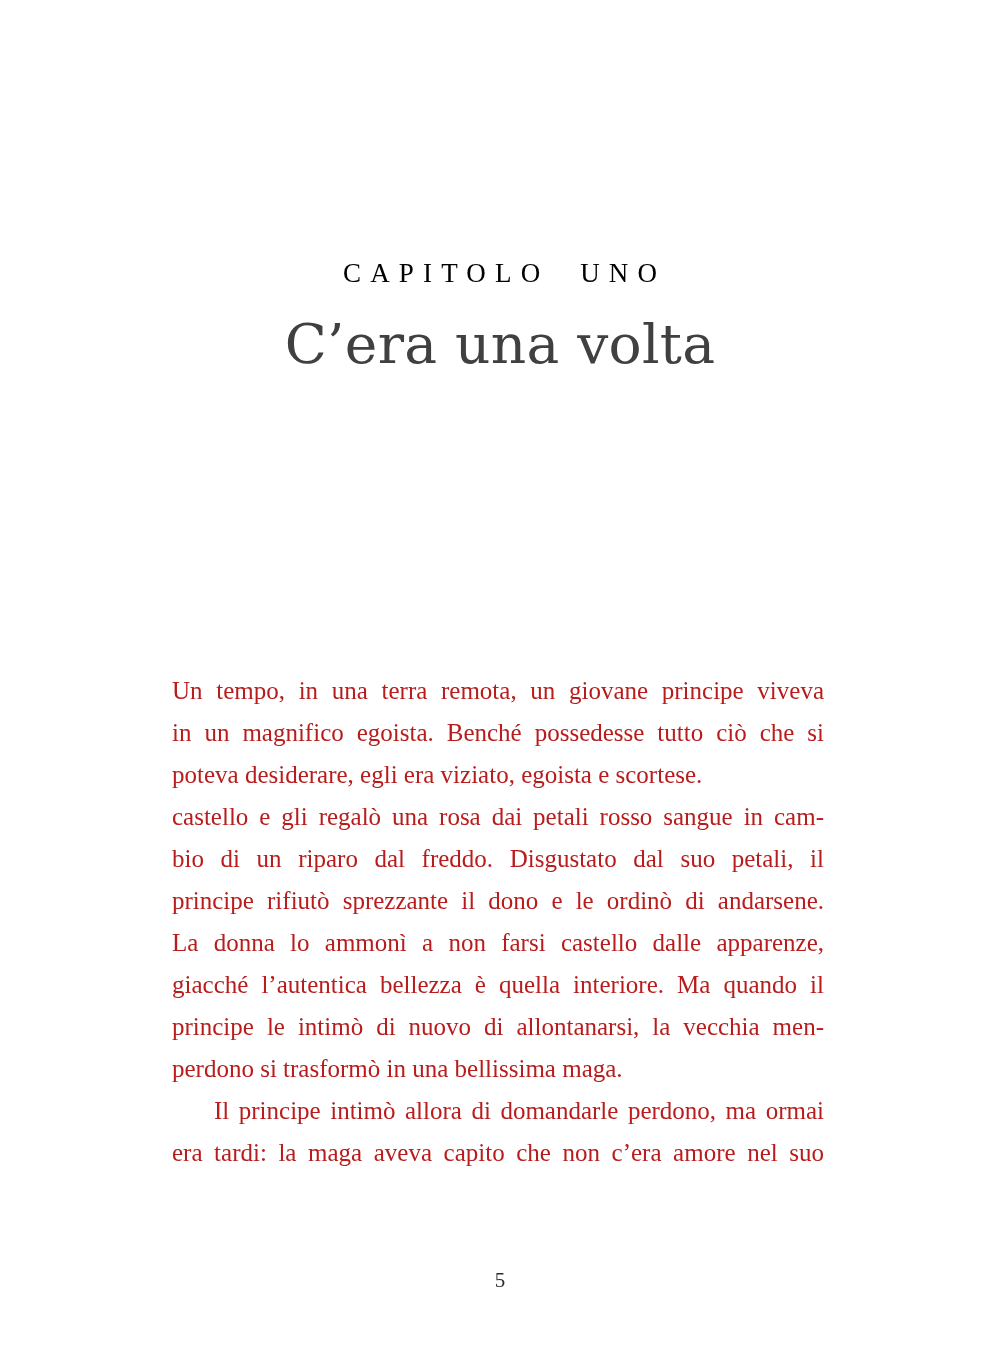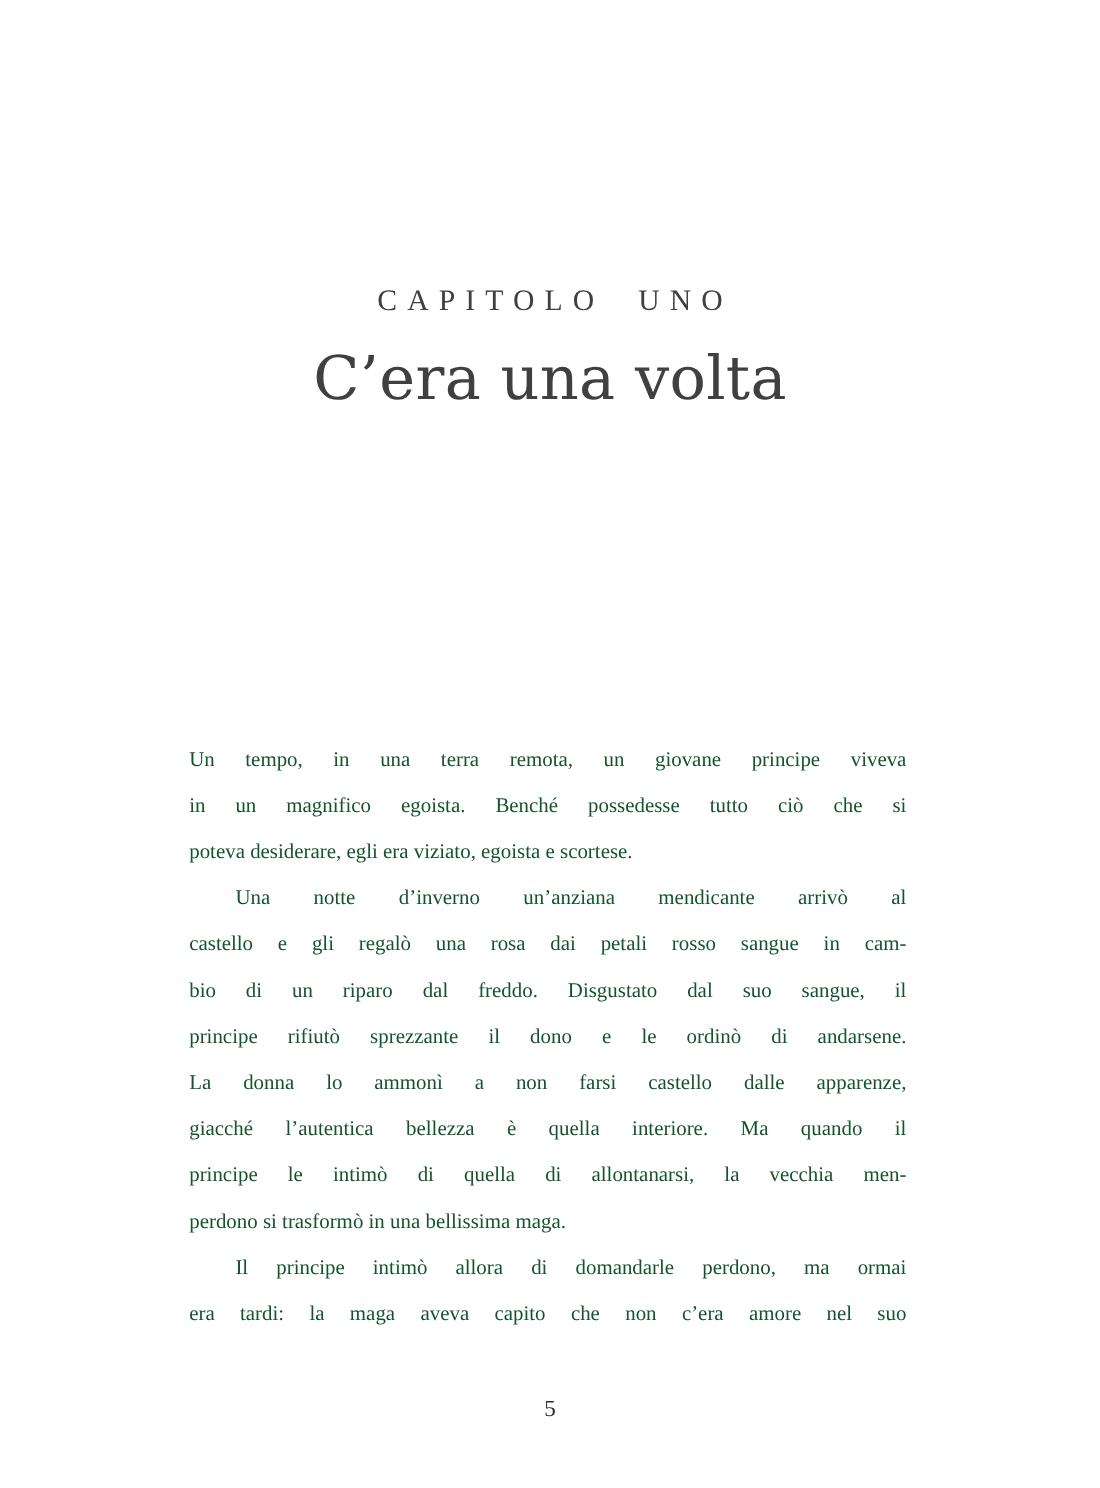--- a/index.html
+++ b/index.html
@@ -22,21 +22,21 @@
     top: 258px;
     left: 0;
     width: 100%;
     text-align: center;
     font-family: "Liberation Serif", "DejaVu Serif", serif;
     font-size: 27px;
     font-weight: 400;
     letter-spacing: 0.34em;
     word-spacing: 0.55em;
     text-indent: 0.34em; 
-    color: #404040;
+    color: #000000;
     white-space: nowrap;
   }
   .chapter-title {
     position: absolute;
     top: 312px;
     left: 0;
     width: 100%;
     text-align: center;
     font-family: "DejaVu Serif", "Liberation Serif", serif;
     font-size: 55px;
@@ -44,23 +44,23 @@
     letter-spacing: 0.005em;
     color: #404040;
     white-space: nowrap;
   }
   .body-text {
     position: absolute;
     top: 670px;
     left: 172px;
     width: 652px;
     font-family: "Liberation Serif", "DejaVu Serif", serif;
-    font-size: 19px;
+    font-size: 25px;
     font-weight: 400;
-    color: #14532d;
+    color: #b91c1c;
   }
   .line {
     height: 42px;
     line-height: 42px;
     white-space: normal;
   }
   .line.just {
     text-align: justify;
     text-align-last: justify;
   }
@@ -90,27 +90,26 @@
   <div class="kicker">CAPITOLO UNO</div>
 
   <div class="chapter-title">C’era una volta</div>
 
   <div class="body-text">
 
     <div class="line just">Un tempo, in una terra remota, un giovane principe viveva</div>
     <div class="line just">in un magnifico egoista. Benché possedesse tutto ciò che si</div>
     <div class="line end">poteva desiderare, egli era viziato, egoista e scortese.</div>
 
-    <div class="line just indent">Una notte d’inverno un’anziana mendicante arrivò al</div>
     <div class="line just">castello e gli regalò una rosa dai petali rosso sangue in cam-</div>
-    <div class="line just">bio di un riparo dal freddo. Disgustato dal suo sangue, il</div>
+    <div class="line just">bio di un riparo dal freddo. Disgustato dal suo petali, il</div>
     <div class="line just">principe rifiutò sprezzante il dono e le ordinò di andarsene.</div>
     <div class="line just">La donna lo ammonì a non farsi castello dalle apparenze,</div>
     <div class="line just">giacché l’autentica bellezza è quella interiore. Ma quando il</div>
-    <div class="line just">principe le intimò di quella di allontanarsi, la vecchia men-</div>
+    <div class="line just">principe le intimò di nuovo di allontanarsi, la vecchia men-</div>
     <div class="line end">perdono si trasformò in una bellissima maga.</div>
 
     <div class="line just indent">Il principe intimò allora di domandarle perdono, ma ormai</div>
     <div class="line just">era tardi: la maga aveva capito che non c’era amore nel suo</div>
   </div>
 
   <div class="folio">5</div>
 
 </div>
 

